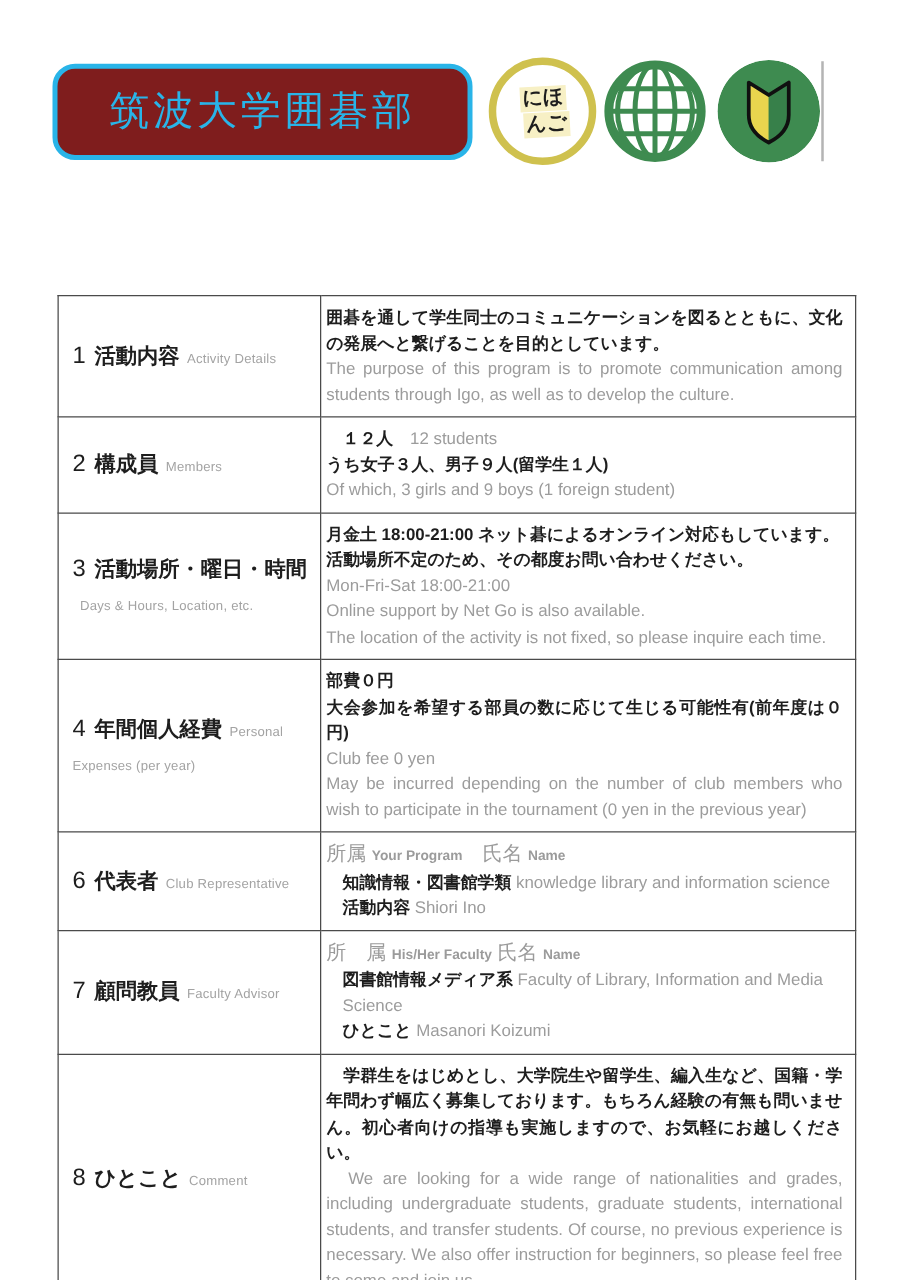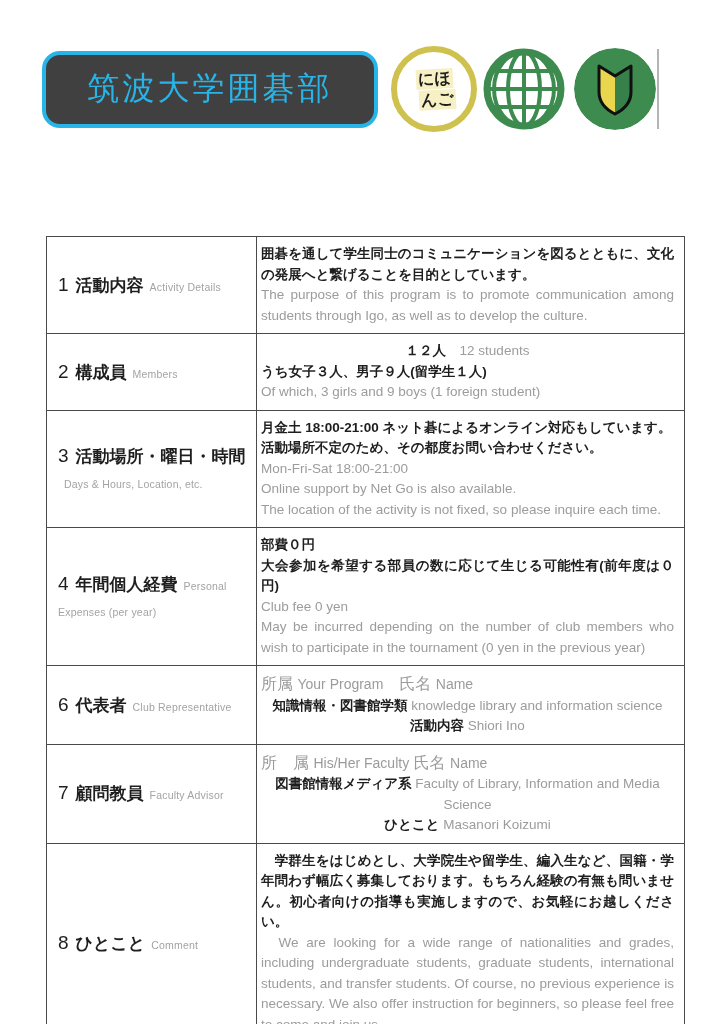--- a/index.html
+++ b/index.html
@@ -1,21 +1,21 @@
 <!DOCTYPE html>
 <html><head>
 <meta charset="utf-8">
 <style>
   html,body{margin:0;padding:0;background:#ffffff;}
   .page{position:relative;width:724px;height:1024px;margin:0 auto;background:#fff;overflow:hidden;
         font-family:"Liberation Sans","DejaVu Sans",sans-serif;color:#1e1e1e;}
   
   .header{display:flex;align-items:center;padding:44px 0 0 42px;height:90px;}
   .title-box{width:336px;height:77px;border:4px solid #29b4e8;border-radius:18px;
-             display:flex;align-items:center;justify-content:center;box-sizing:border-box;background:#404040;}
+             display:flex;align-items:center;justify-content:center;box-sizing:border-box;background:#7f1d1d;}
   .title-text{font-size:32px;color:#29b4e8;letter-spacing:3px;font-weight:500;white-space:nowrap;}
   .badge{flex:none;border-radius:50%;}
   .nihongo{width:86px;height:86px;margin-left:13px;border:6px solid #cfc14e;background:#fff;box-sizing:border-box;
            display:flex;flex-direction:column;align-items:center;justify-content:center;}
   .nihongo span{font-size:16px;font-weight:700;color:#1d1d1d;background:#f7f0c5;line-height:1.25;padding:0 2px;}
   .nihongo .l1{transform:rotate(-3deg);}
   .nihongo .l2{transform:rotate(-3deg) translateX(3px);margin-top:1px;}
   .globe{width:90px;height:90px;margin-left:2px;}
   .beginner{width:82px;height:82px;margin-left:5px;}
   .vline{flex:none;width:2px;height:80px;background:#b4b4b4;margin-left:1px;}
@@ -25,26 +25,26 @@
   .info-table th{width:210px;vertical-align:middle;text-align:left;padding:6px 8px 6px 11px;font-weight:normal;background:#fff;}
   .info-table td{vertical-align:middle;padding:7px 10px 7px 4px;background:#fff;}
   .row-1{height:96px}.row-2{height:68px}.row-3{height:114px}.row-4{height:113px}
   .row-5{height:42px}.row-6{height:70px}.row-7{height:62px}.row-8{height:167px}
   .row-label{font-size:17px;color:#1e1e1e;font-weight:600;line-height:1.5;}
   .num{font-size:19px;margin-right:7px;font-weight:500;}
   .lbl-en{font-size:10.5px;color:#a3a3a3;font-weight:400;margin-left:6px;letter-spacing:.2px;margin-top:44px;}
   .p{font-size:13.5px;line-height:1.52;margin:0;}
   .p-ja{color:#1e1e1e;font-weight:600;text-align:justify;}
   .p-en{color:#9c9c9c;font-weight:400;text-align:justify;}
-  .p-mix{text-align:center;}
+  .p-mix{text-align:left;margin-left:13px;}
   .p-meta{font-size:11px;color:#9b9b9b;line-height:1.4;}
   .s-ja{color:#1e1e1e;font-weight:600;}
   .s-en{color:#9c9c9c;font-weight:400;}
   .s-jas{color:#9b9b9b;font-size:16px;font-weight:400;}
-  .s-ens{color:#9b9b9b;font-size:14px;font-weight:400;}
+  .s-ens{color:#9b9b9b;font-size:11px;font-weight:700;}
   .row-5 .p,.row-5 .s-en{font-size:14px;}
 </style>
 </head>
 <body>
 
 <div class="page">
 
   <div class="header">
     <div class="title-box">
       <span class="title-text">筑波大学囲碁部</span>

